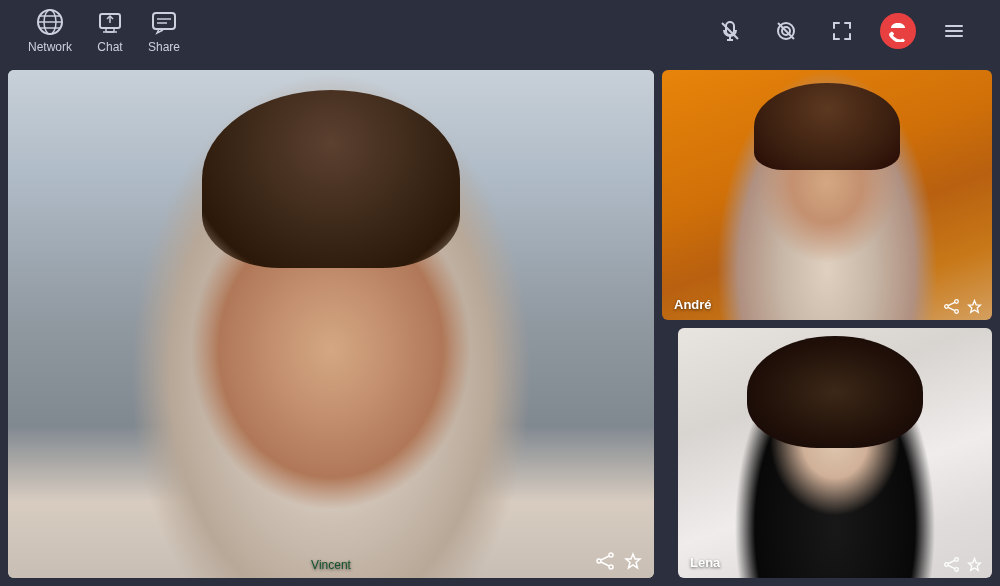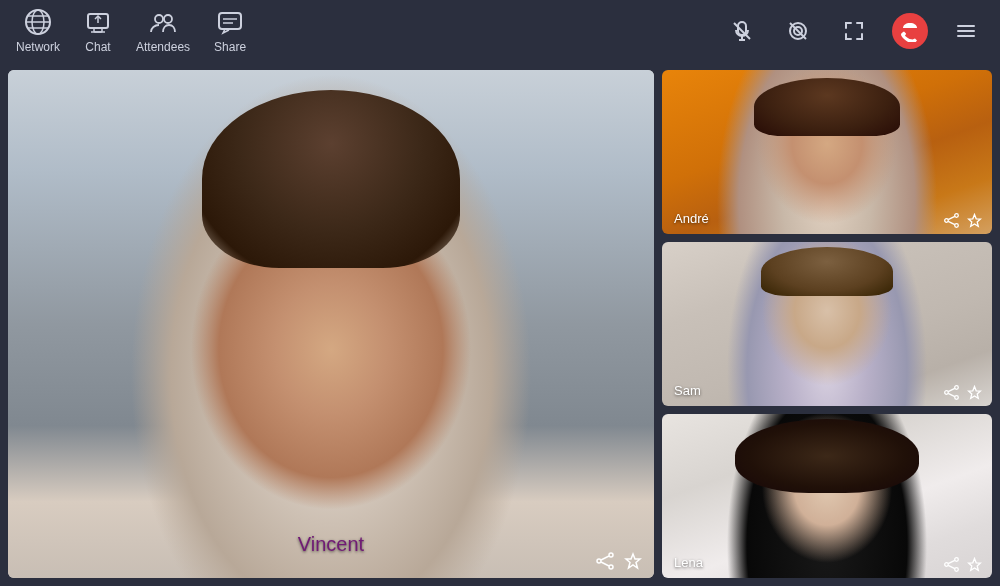--- a/index.html
+++ b/index.html
@@ -13,21 +13,21 @@
     }
 
     
     .topbar {
       width: 100%;
       height: 62px;
       background: #2b2f3e;
       display: flex;
       align-items: center;
       justify-content: space-between;
-      padding: 0 16px;
+      padding: 0 28px;
       gap: 22px;
     }
     .topbar-left {
       display: flex;
       align-items: center;
       gap: 24px;
     }
     .nav-item {
       display: flex;
       flex-direction: column;
@@ -102,25 +102,25 @@
       position: absolute;
       top: 4%;
       left: 30%;
       width: 40%;
       height: 35%;
       background: radial-gradient(ellipse at 50% 30%, #5c4030 0%, #3c2818 50%, #2c1808 80%, transparent 100%);
       border-radius: 50% 50% 30% 30%;
     }
     .video-label {
       position: absolute;
-      bottom: 22px;
+      bottom: 6px;
       left: 50%;
       transform: translateX(-50%);
-      font-size: 20px;
-      color: #701a75;
+      font-size: 12px;
+      color: #14532d;
       text-shadow: 0 1px 3px rgba(0,0,0,0.6);
     }
     .video-actions {
       position: absolute;
       bottom: 8px;
       right: 12px;
       display: flex;
       gap: 10px;
       align-items: center;
     }
@@ -147,29 +147,31 @@
     .thumb-andre {
       background: linear-gradient(160deg, #e8840a 0%, #d07008 40%, #b86010 60%, #c87818 80%, #d4a060 100%);
     }
     
     .thumb-sam {
       background: linear-gradient(160deg, #d8d0c8 0%, #c8c0b8 30%, #c0b8b0 60%, #b8b0a8 80%, #d8d4d0 100%);
     }
     
     .thumb-lena {
       background: linear-gradient(160deg, #e8e4e0 0%, #d8d4d0 30%, #f0ecec 60%, #e0dcdc 80%, #d8d4d4 100%);
+      margin-left: 16px;
     }
 
     .thumb-label {
       position: absolute;
       bottom: 8px;
       left: 12px;
       font-size: 13px;
       color: white;
       text-shadow: 0 1px 3px rgba(0,0,0,0.6);
+      font-weight: bold;
     }
     .thumb-actions {
       position: absolute;
       bottom: 6px;
       right: 10px;
       display: flex;
       gap: 8px;
       align-items: center;
     }
     .thumb-action-btn {
@@ -263,31 +265,20 @@
           <rect x="4" y="6" width="20" height="14" rx="2" stroke="#cdd1de" stroke-width="2" fill="none"></rect>
           <rect x="10" y="20" width="8" height="4" rx="1" stroke="#cdd1de" stroke-width="1.5" fill="none"></rect>
           <line x1="7" y1="24" x2="21" y2="24" stroke="#cdd1de" stroke-width="1.5"></line>
           <line x1="14" y1="9" x2="14" y2="15" stroke="#cdd1de" stroke-width="1.5"></line>
           <polyline points="11,11 14,8 17,11" stroke="#cdd1de" stroke-width="1.5" fill="none"></polyline>
         </svg>
       </div>
       <span>Chat</span>
     </div>
 
-    <div class="nav-item">
-      <div class="nav-icon">
-        <svg width="28" height="28" viewBox="0 0 28 28" fill="none">
-          <circle cx="10" cy="11" r="4" stroke="#cdd1de" stroke-width="1.8" fill="none"></circle>
-          <circle cx="19" cy="11" r="4" stroke="#cdd1de" stroke-width="1.8" fill="none"></circle>
-          <path d="M2 24c0-4 3.6-7 8-7" stroke="#cdd1de" stroke-width="1.8" fill="none"></path>
-          <path d="M14 24c0-4 2.2-7 6-7s6 3 6 7" stroke="#cdd1de" stroke-width="1.8" fill="none"></path>
-        </svg>
-      </div>
-      <span>Attendees</span>
-    </div>
 
     <div class="nav-item">
       <div class="nav-icon">
         <svg width="28" height="28" viewBox="0 0 28 28" fill="none">
           <rect x="3" y="5" width="22" height="16" rx="3" stroke="#cdd1de" stroke-width="2" fill="none"></rect>
           <line x1="7" y1="11" x2="21" y2="11" stroke="#cdd1de" stroke-width="1.5"></line>
           <line x1="7" y1="15" x2="17" y2="15" stroke="#cdd1de" stroke-width="1.5"></line>
           <path d="M9 21 L7 25 L13 22" stroke="#cdd1de" stroke-width="1.5" fill="none"></path>
         </svg>
       </div>
@@ -384,40 +375,20 @@
           </svg>
         </span>
         <span class="thumb-action-btn" title="Star">
           <svg width="15" height="15" viewBox="0 0 15 15" fill="none">
             <polygon points="7.5,1.5 9.2,5.8 13.5,6 10.2,9 11.3,13.3 7.5,11 3.7,13.3 4.8,9 1.5,6 5.8,5.8" stroke="white" stroke-width="1.3" fill="none"></polygon>
           </svg>
         </span>
       </div>
     </div>
 
-    <div class="thumb-video thumb-sam">
-      <div class="person-thumb person-sam"></div>
-      <span class="thumb-label">Sam</span>
-      <div class="thumb-actions">
-        <span class="thumb-action-btn" title="Share">
-          <svg width="15" height="15" viewBox="0 0 15 15" fill="none">
-            <circle cx="2.5" cy="7.5" r="1.8" stroke="white" stroke-width="1.3" fill="none"></circle>
-            <circle cx="12.5" cy="2.5" r="1.8" stroke="white" stroke-width="1.3" fill="none"></circle>
-            <circle cx="12.5" cy="12.5" r="1.8" stroke="white" stroke-width="1.3" fill="none"></circle>
-            <line x1="4.2" y1="6.7" x2="10.8" y2="3.3" stroke="white" stroke-width="1.3"></line>
-            <line x1="4.2" y1="8.3" x2="10.8" y2="11.7" stroke="white" stroke-width="1.3"></line>
-          </svg>
-        </span>
-        <span class="thumb-action-btn" title="Star">
-          <svg width="15" height="15" viewBox="0 0 15 15" fill="none">
-            <polygon points="7.5,1.5 9.2,5.8 13.5,6 10.2,9 11.3,13.3 7.5,11 3.7,13.3 4.8,9 1.5,6 5.8,5.8" stroke="white" stroke-width="1.3" fill="none"></polygon>
-          </svg>
-        </span>
-      </div>
-    </div>
 
     <div class="thumb-video thumb-lena">
       <div class="person-thumb person-lena"></div>
       <span class="thumb-label">Lena</span>
       <div class="thumb-actions">
         <span class="thumb-action-btn" title="Share">
           <svg width="15" height="15" viewBox="0 0 15 15" fill="none">
             <circle cx="2.5" cy="7.5" r="1.8" stroke="white" stroke-width="1.3" fill="none"></circle>
             <circle cx="12.5" cy="2.5" r="1.8" stroke="white" stroke-width="1.3" fill="none"></circle>
             <circle cx="12.5" cy="12.5" r="1.8" stroke="white" stroke-width="1.3" fill="none"></circle>

